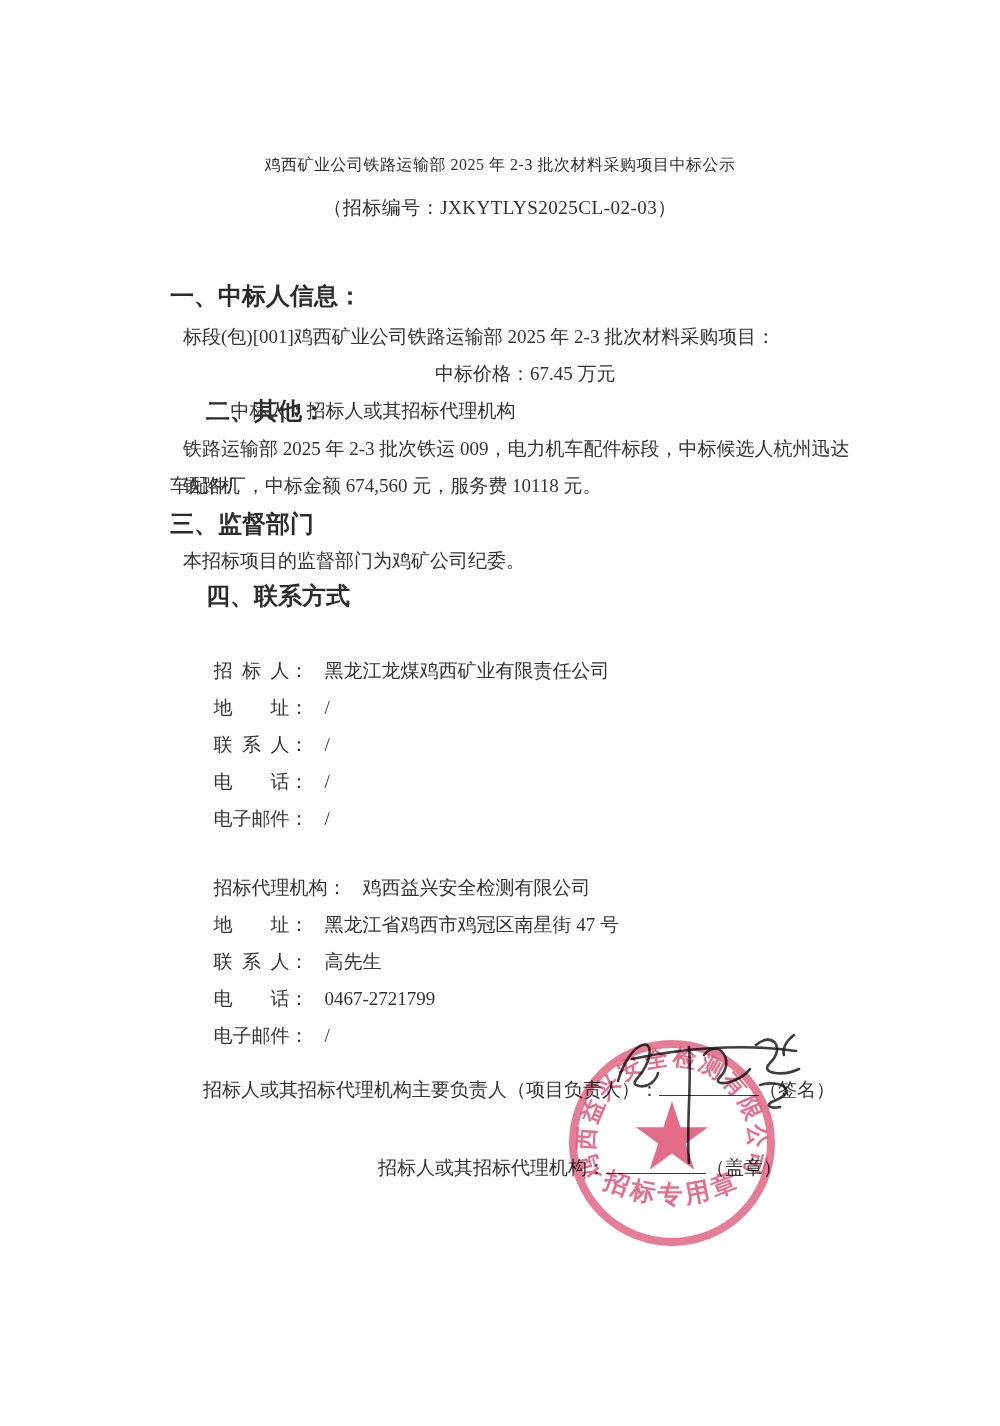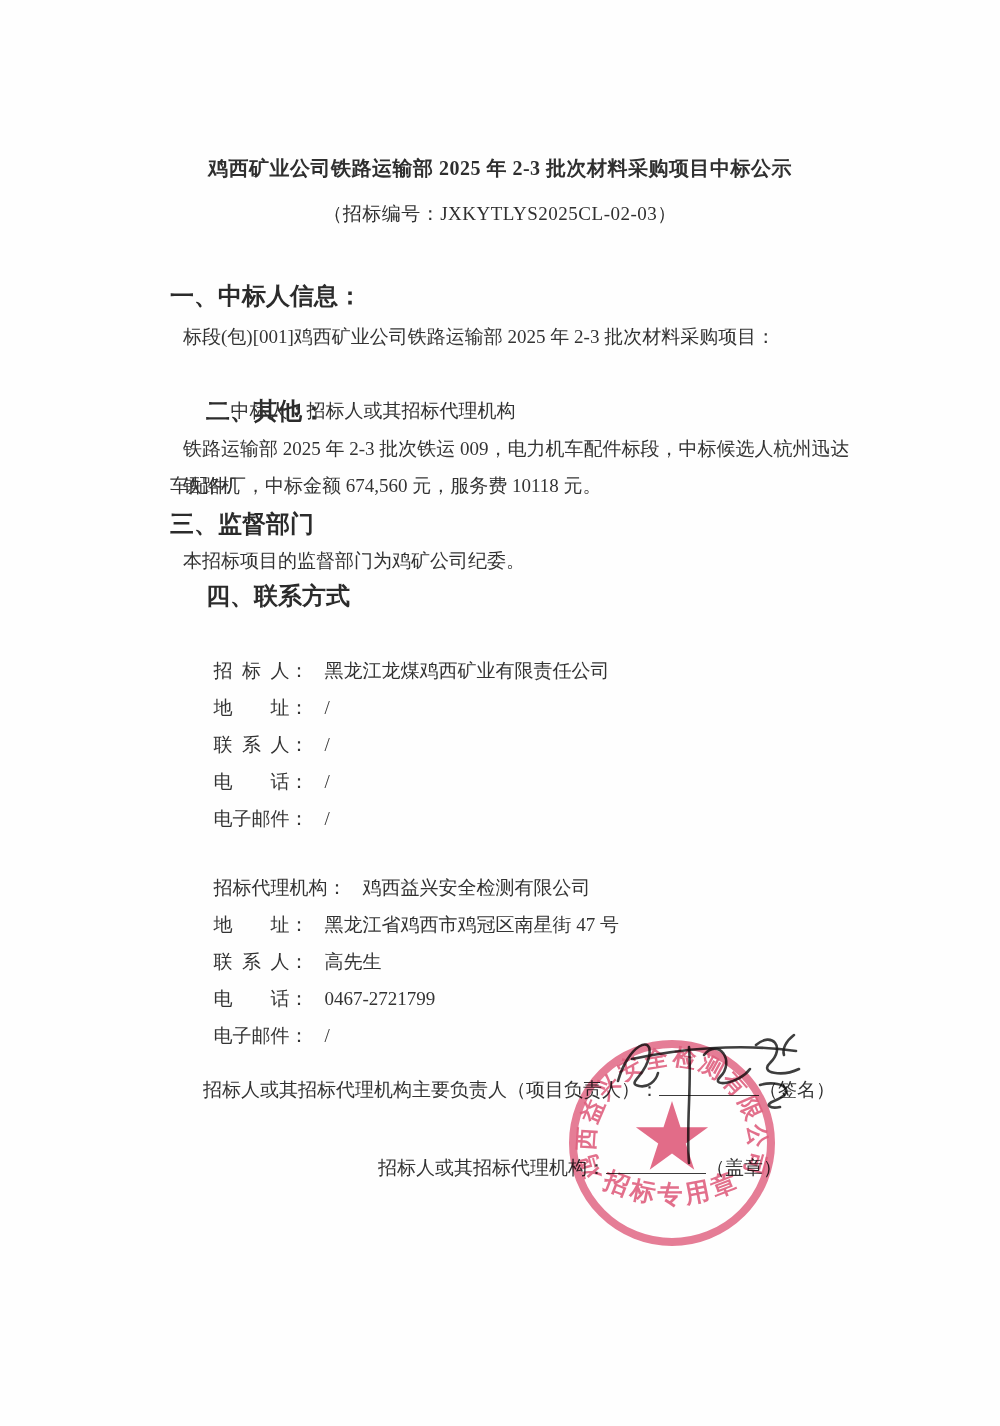--- a/index.html
+++ b/index.html
@@ -11,21 +11,21 @@
     position: relative;
     overflow: hidden;
   }
   .page {
     position: absolute; inset: 0;
     background: #fefefe;
   }
   
   .title-block { position: absolute; top: 155px; left: 0; width: 1000px; text-align: center; }
   .doc-title {
-    font-size: 20px; font-weight: 700; color: #2f2f2f;
+    font-size: 16px; font-weight: 400; color: #2f2f2f;
     letter-spacing: 0.5px;
   }
   .doc-subtitle {
     margin-top: 19px; font-size: 19px; color: #2f2f2f; letter-spacing: 0.5px;
   }
   
   .body-block { position: absolute; top: 277px; left: 170px; width: 680px; }
   .line { height: 37px; line-height: 37px; font-size: 19px; color: #333; white-space: pre-wrap; }
   .heading {
     font-family: "Liberation Sans", "DejaVu Sans", sans-serif;
@@ -71,20 +71,21 @@
     <div class="doc-title">鸡西矿业公司铁路运输部 2025 年 2-3 批次材料采购项目中标公示</div>
     <div class="doc-subtitle">（招标编号：JXKYTLYS2025CL-02-03）</div>
   </div>
 
   <div class="body-block">
 
     <div class="line heading">一、中标人信息：</div>
     <div class="line indent1">标段(包)[001]鸡西矿业公司铁路运输部 2025 年 2-3 批次材料采购项目：</div>
     <div class="line indent2 winner-line">
       <span>中标人：招标人或其招标代理机构</span>
+      <span class="price">中标价格：67.45 万元</span>
     </div>
 
     <div class="line heading h2x">二、其他：</div>
     <div class="line indent1">铁路运输部 2025 年 2-3 批次铁运 009，电力机车配件标段，中标候选人杭州迅达铁路机</div>
     <div class="line" style="height:38px">车配件厂，中标金额 674,560 元，服务费 10118 元。</div>
 
     <div class="line heading" style="height:37px">三、监督部门</div>
     <div class="line indent1" style="height:35px">本招标项目的监督部门为鸡矿公司纪委。</div>
 
     <div class="line heading h2x">四、联系方式</div>

